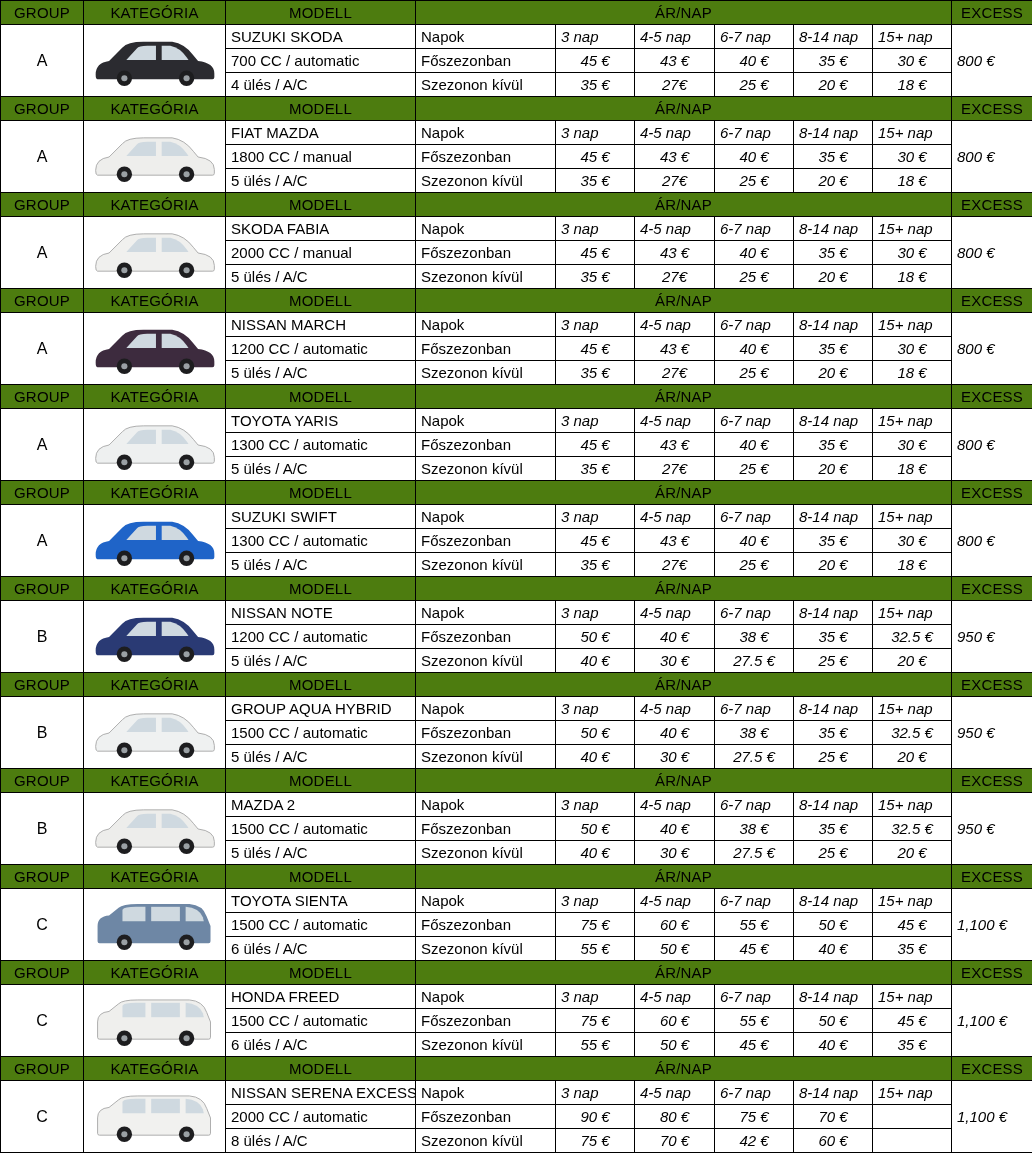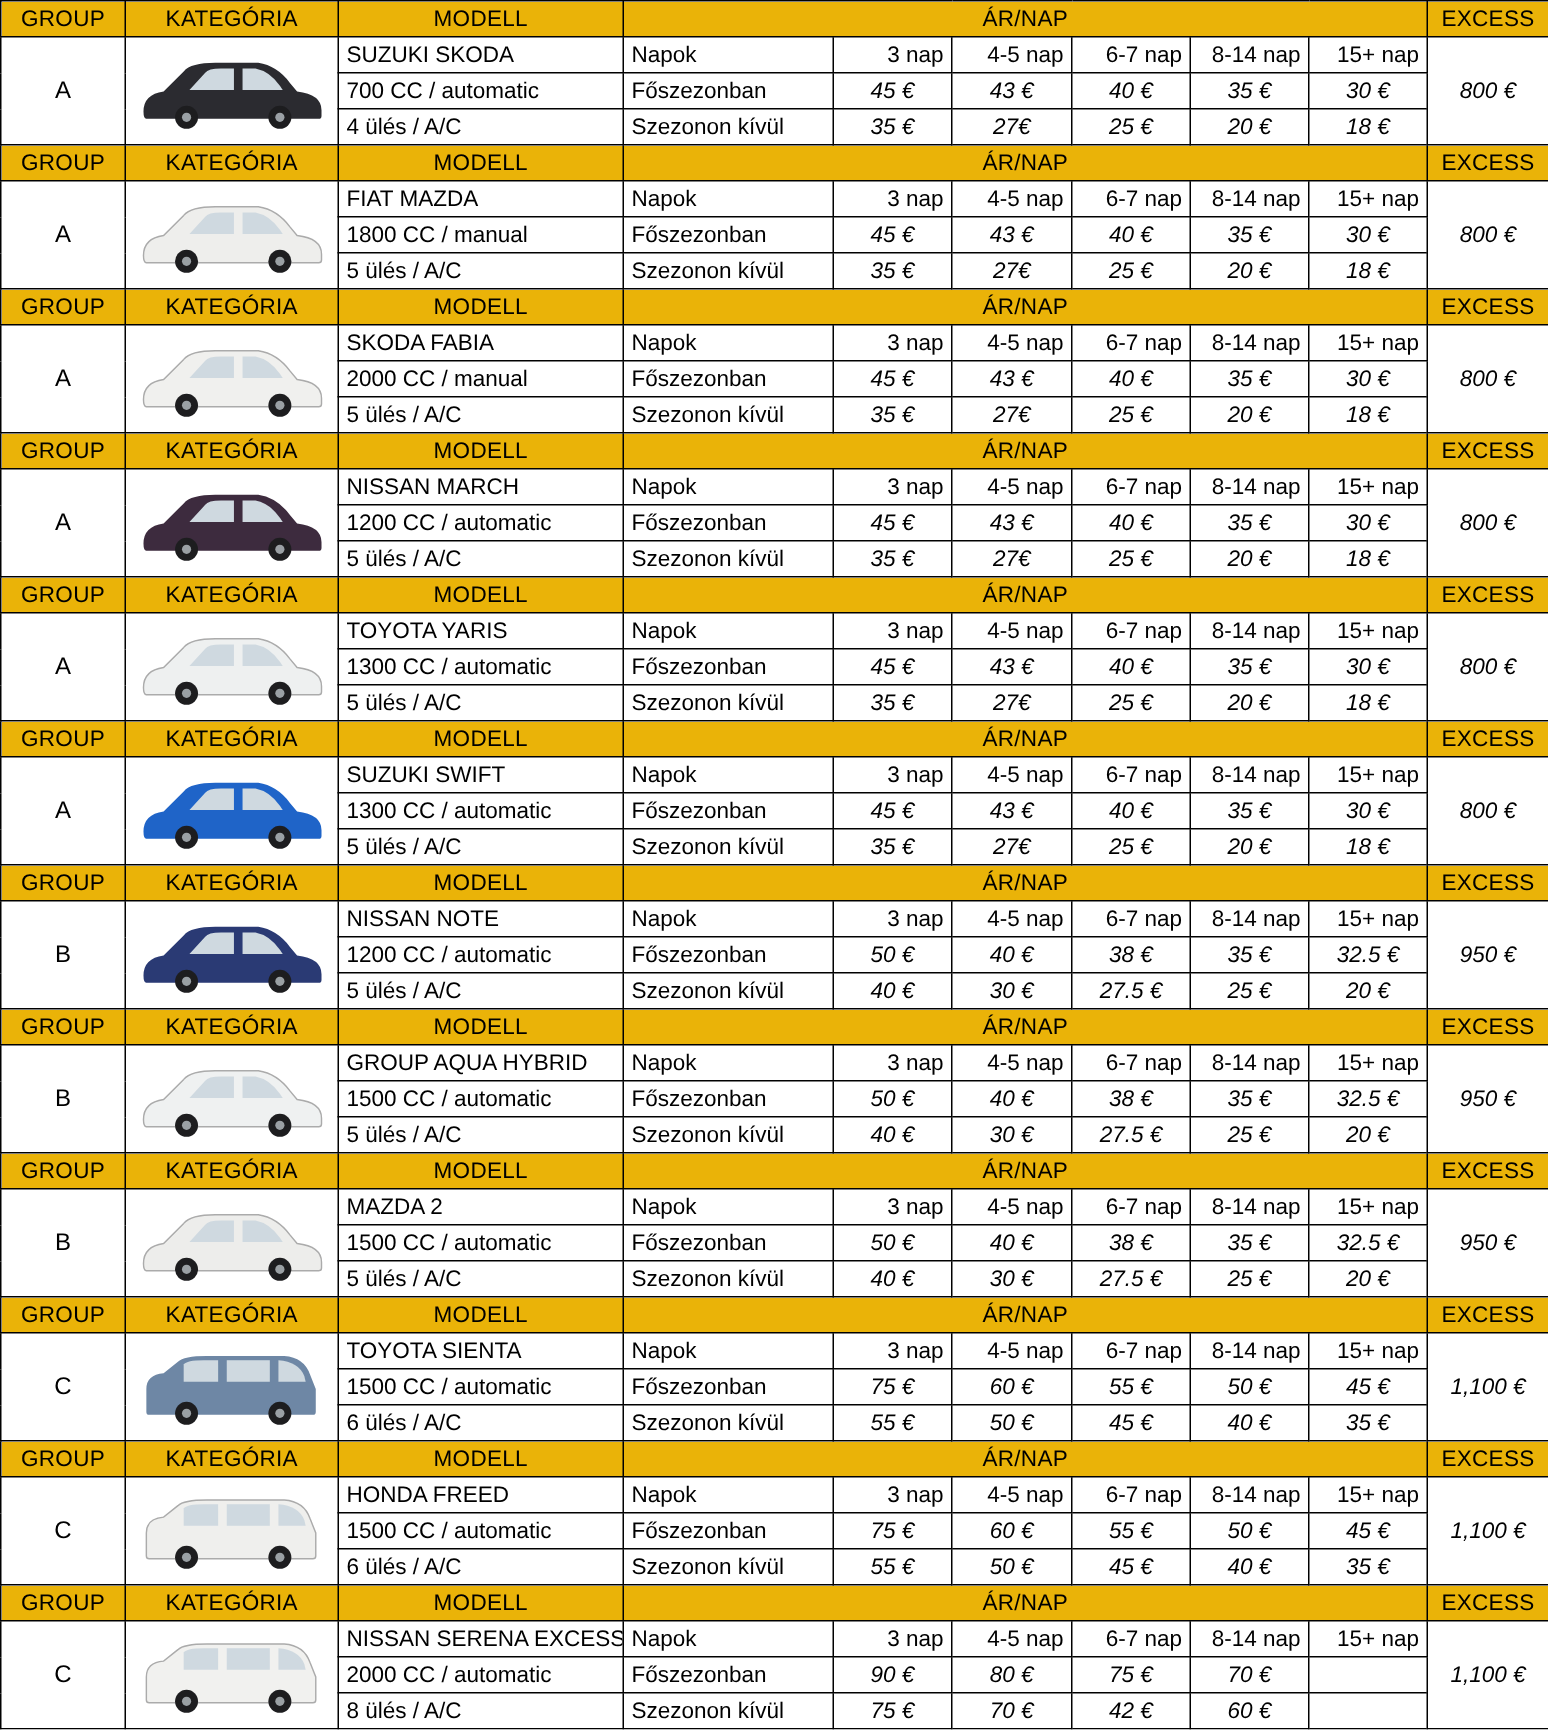--- a/index.html
+++ b/index.html
@@ -1,25 +1,25 @@
 <!DOCTYPE html>
 <html><head>
 <meta charset="utf-8">
 <style>
   html,body{margin:0;padding:0;background:#ffffff;}
   body{font-family:"Liberation Sans", sans-serif; color:#000;}
   table{border-collapse:collapse; table-layout:fixed; width:1032px;}
   td{border:1px solid #000; height:23px; padding:0 5px; font-size:15px;
      vertical-align:middle; overflow:hidden; white-space:nowrap;}
   tr{height:24px;}
-  .green{background:#eab308; text-align:center; padding:0 2px; letter-spacing:0.2px;}
+  .green{background:#4d7c0f; text-align:center; padding:0 2px; letter-spacing:0.2px;}
   .left{text-align:left;}
-  .center{text-align:right;}
+  .center{text-align:left;font-style:italic;}
   .price{font-style:italic; text-align:center;}
-  .excess-cell{font-style:italic; text-align:center;}
+  .excess-cell{font-style:italic; }
   .group-cell{text-align:center; font-size:16px;}
   .img-cell{padding:1px 4px; text-align:center;}
   .img-cell svg{vertical-align:middle;}
 </style>
 </head>
 <body>
 
 <table>
   <colgroup>
     <col style="width:83px">

